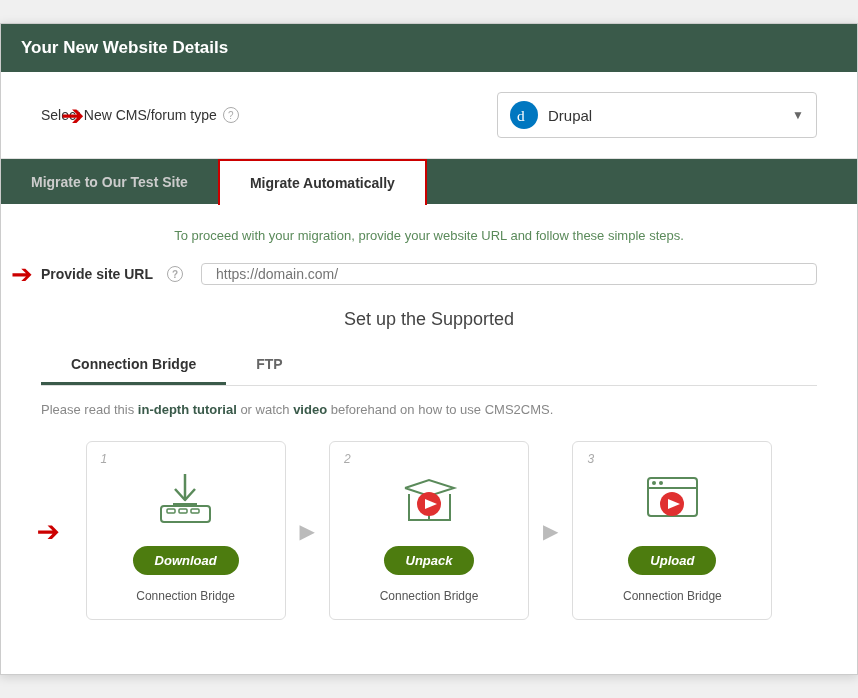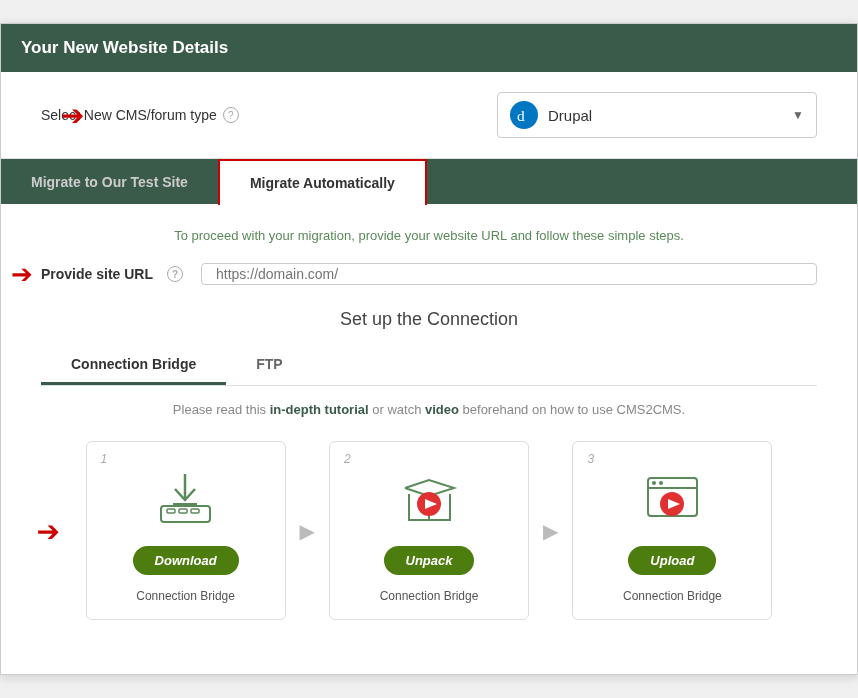--- a/index.html
+++ b/index.html
@@ -179,21 +179,21 @@
       cursor: pointer;
       border-bottom: 3px solid transparent;
       font-weight: 600;
     }
     .conn-tab.active {
       color: #333;
       border-bottom: 3px solid #3a5a4a;
     }
     
     .tutorial-text {
-      text-align: center;
+      text-align: left;
       font-size: 13px;
       color: #888;
       margin-bottom: 24px;
     }
     .tutorial-text a, .tutorial-link {
       color: #3a5a4a;
       font-weight: bold;
       text-decoration: none;
       cursor: pointer;
     }
@@ -323,21 +323,21 @@
 
     <div class="url-row">
       <span class="url-arrow red-arrow">➔</span>
       <span class="url-label">
         <span>Provide site URL</span>
         <span class="help-icon">?</span>
       </span>
       <input class="url-input" type="text" placeholder="https://domain.com/" style="">
     </div>
 
-    <div class="setup-title">Set up the Connection</div>
+    <div class="setup-title">Set up the Supported</div>
 
     <div class="conn-tabs">
       <div class="conn-tab active">
         <span>Connection Bridge</span>
       </div>
       <div class="conn-tab">
         <span>FTP</span>
       </div>
     </div>
 

